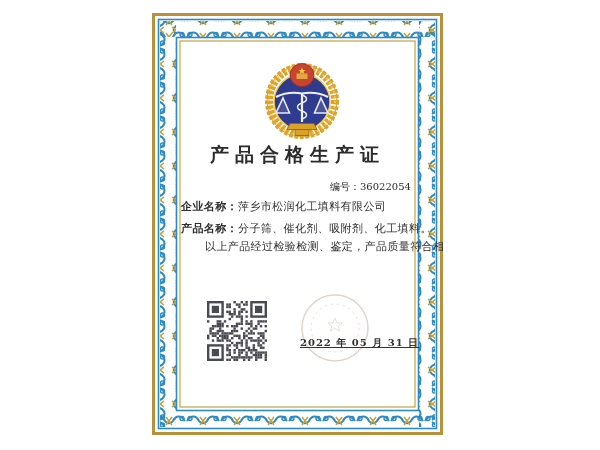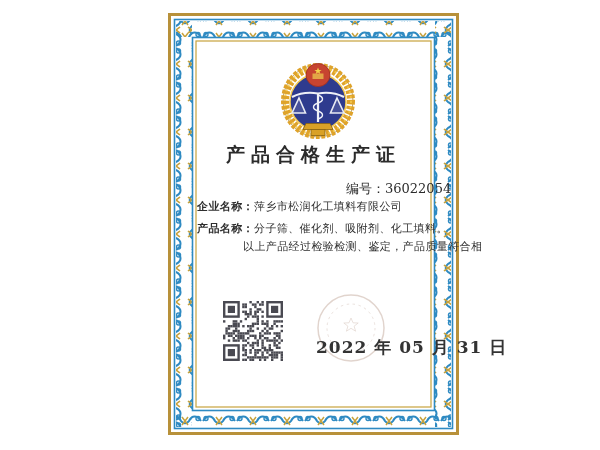--- a/index.html
+++ b/index.html
@@ -2,55 +2,55 @@
 <html><head>
 <meta charset="utf-8">
 <style>
   * { margin: 0; padding: 0; box-sizing: border-box; }
   html, body { width: 600px; height: 450px; background: #ffffff; overflow: hidden; }
   body { font-family: "DejaVu Serif", "Liberation Serif", serif; color: #2e2e2e; }
 
   .page { position: relative; width: 600px; height: 450px; background: #ffffff; }
 
   .certificate {
-    position: absolute; left: 168px; top: 13px; width: 291px; height: 368px;
+    position: absolute; left: 152px; top: 13px; width: 291px; height: 368px;
     background: #ffffff;
   }
   .frame-svg { position: absolute; left: 0; top: 0; width: 291px; height: 422px; }
 
   .emblem { position: absolute; left: 110px; top: 46px; width: 80px; height: 82px; }
 
   .title {
     position: absolute; left: 0; top: 129px; width: 100%;
     text-align: center; font-size: 19px; font-weight: bold;
     letter-spacing: 6px; color: #2b2b2b; white-space: nowrap;
   }
 
   .serial {
     position: absolute; left: 178px; top: 167px;
-    font-size: 13px; color: #2b2b2b; white-space: nowrap;
+    font-size: 10px; color: #2b2b2b; white-space: nowrap;
   }
 
   .bodyline { position: absolute; left: 29px; right: 20px; font-size: 11px; letter-spacing: 0.4px; white-space: nowrap; }
   .bodyline .lbl { font-weight: bold; }
   .l1 { top: 186px; }
   .l2 { top: 208px; }
-  .l3 { top: 226px; padding-left: 36px; margin-left: 10px; }
+  .l3 { top: 226px; padding-left: 24px; }
   .l4 { top: 244px; }
   .l5 { top: 261px; font-weight: bold; }
 
   .qr { position: absolute; left: 55px; top: 287px; width: 60px; height: 62px; }
 
   .issuer {
     position: absolute; left: 124px; top: 290px; font-size: 10.5px;
     font-weight: bold; letter-spacing: 0.5px; white-space: nowrap; color: #2b2b2b;
   }
   .issue-date {
-    position: absolute; left: 148px; top: 323px; font-size: 17px;
-    font-weight: bold; letter-spacing: 1px; white-space: nowrap; color: #333;
+    position: absolute; left: 148px; top: 323px; font-size: 10px;
+    font-weight: bold; letter-spacing: 1px; white-space: nowrap; color: #333; text-decoration: underline;
   }
 
   .stamp { position: absolute; left: 147px; top: 279px; width: 72px; height: 72px; opacity: 0.55; }
 </style>
 </head>
 <body>
 
 <div class="page">
   <div class="certificate">
 

